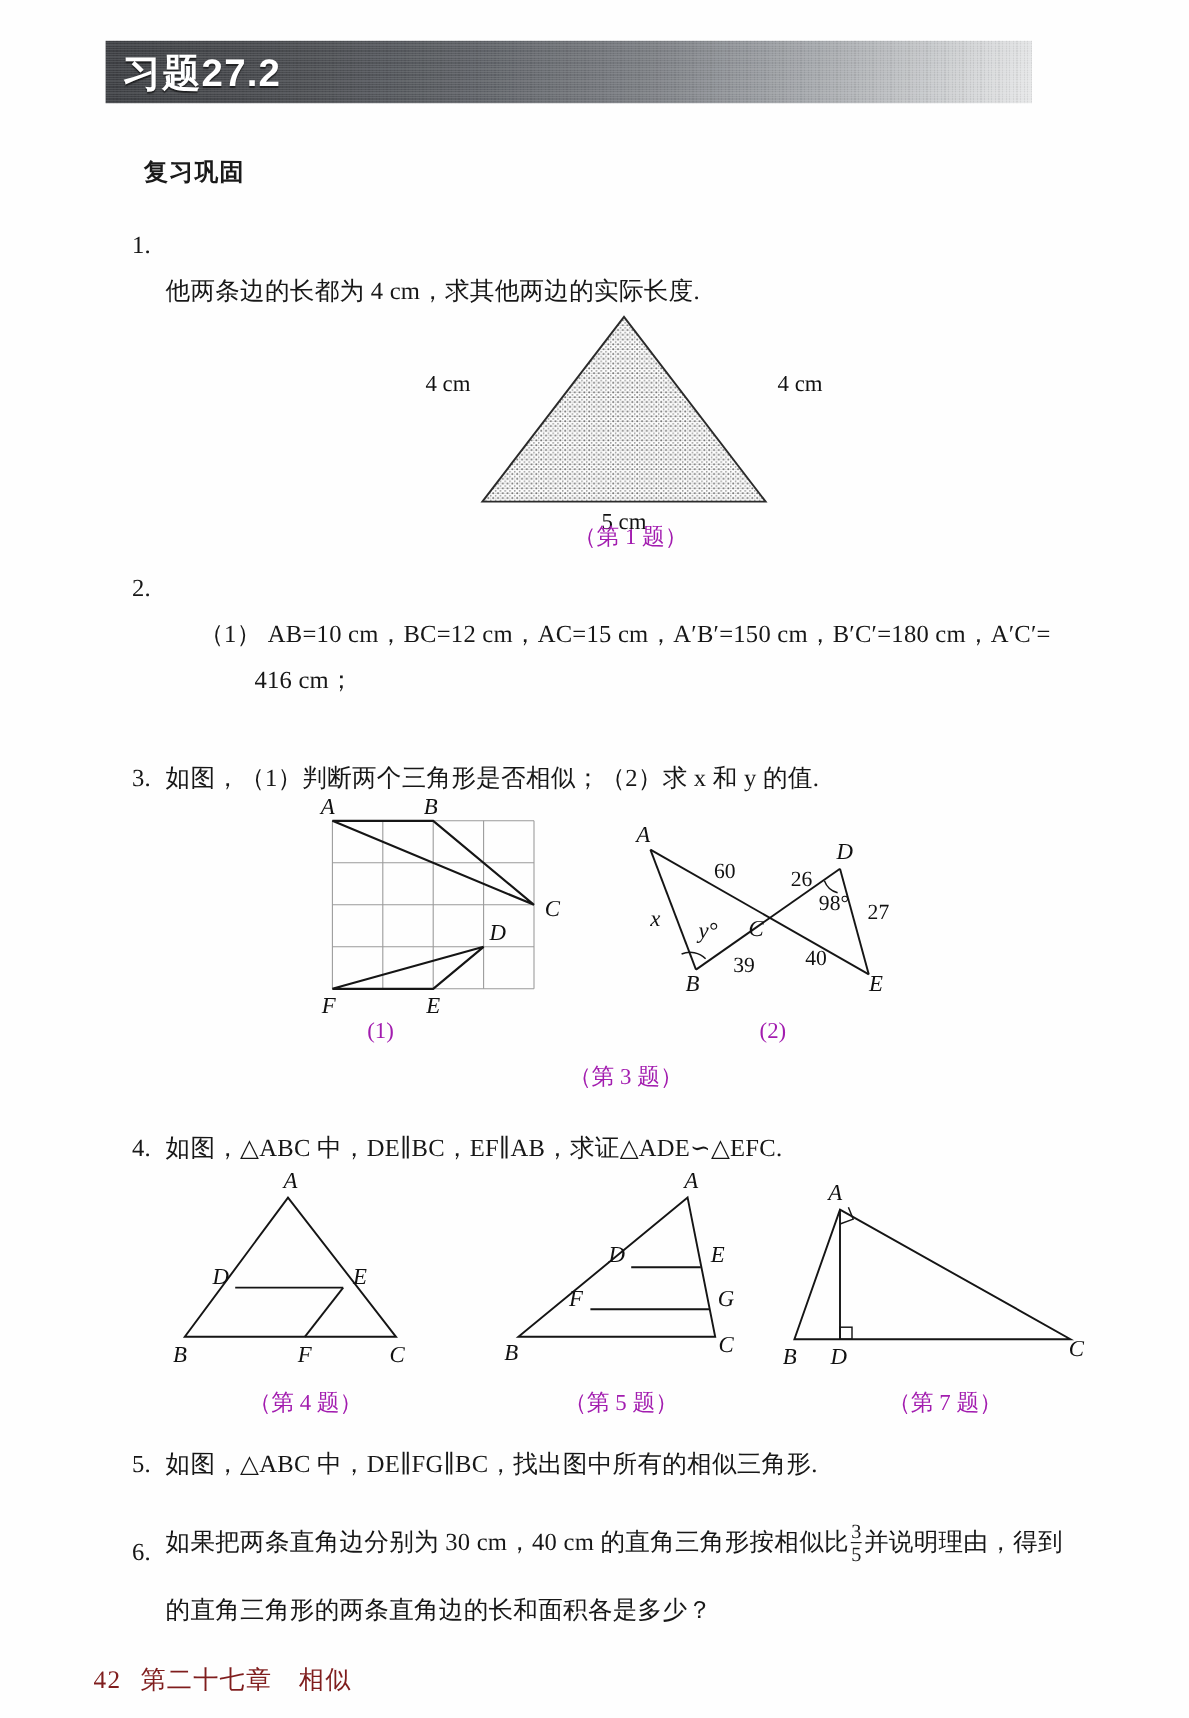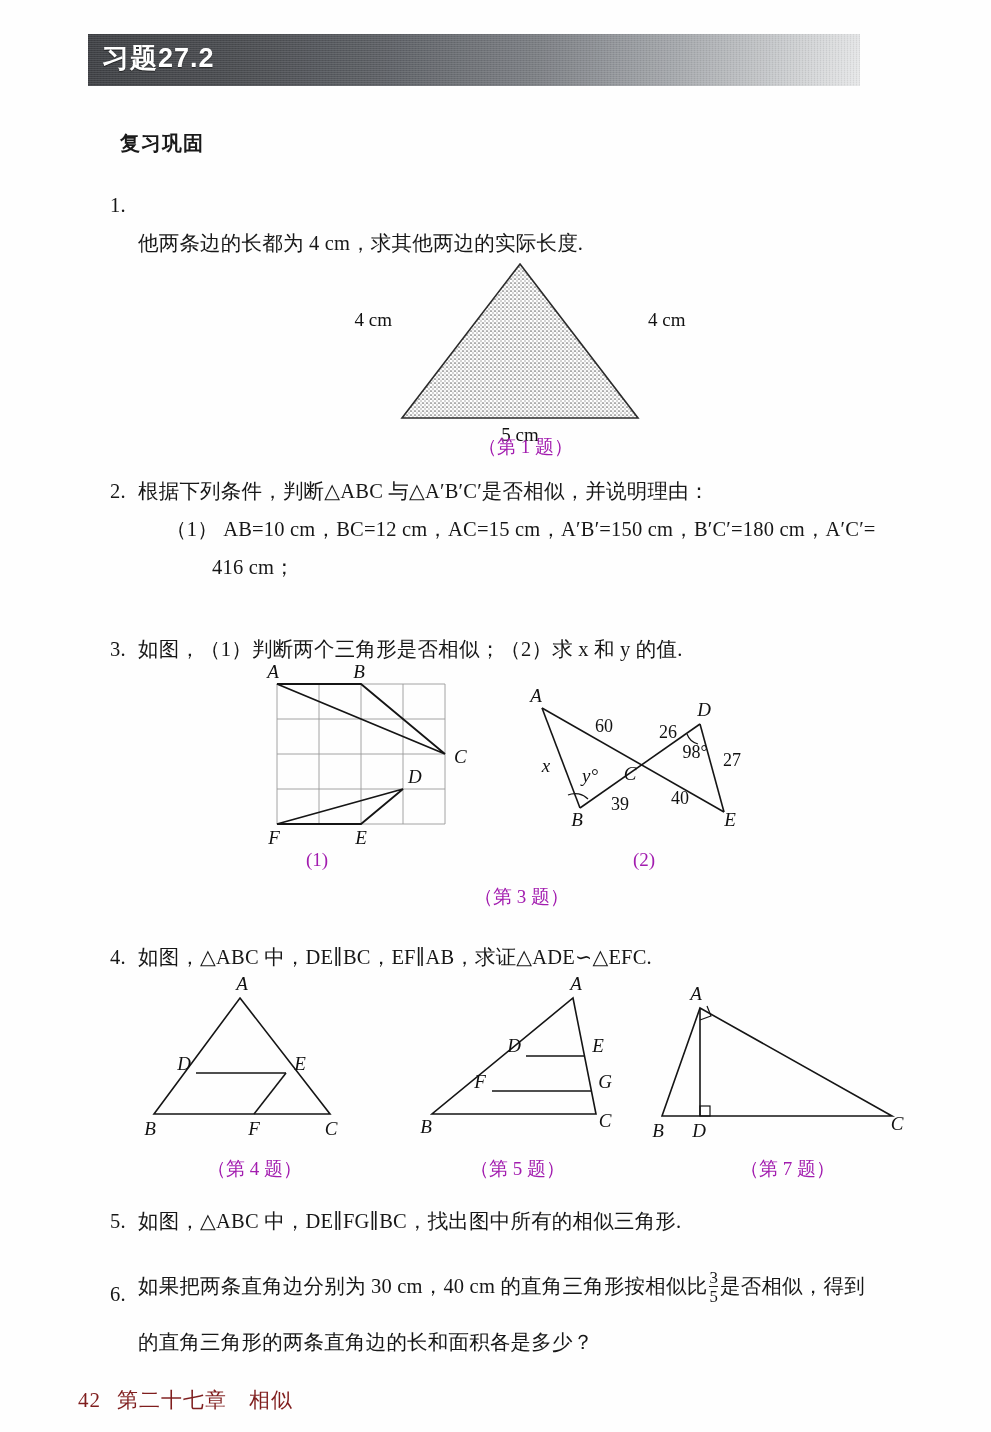--- a/index.html
+++ b/index.html
@@ -43,21 +43,21 @@
       repeating-linear-gradient(90deg, rgba(0,0,0,.35) 0 1px, rgba(255,255,255,0) 1px 3px);
     pointer-events: none;
   }
   .banner-text {
     position: absolute;
     left: 14px;
     top: 6px;
     color: #ffffff;
     font-family: "Liberation Sans", "DejaVu Sans", sans-serif;
     font-weight: bold;
-    font-size: 27px;
+    font-size: 32px;
     letter-spacing: 1px;
     text-shadow: 0 1px 1px rgba(0,0,0,.55);
     white-space: nowrap;
     z-index: 2;
   }
 
   
   .section-heading {
     position: absolute;
     left: 120px;
@@ -172,21 +172,21 @@
       <text class="cm-lbl" x="2" y="68" text-anchor="end">4 cm</text>
       <text class="cm-lbl" x="258" y="68" text-anchor="start">4 cm</text>
       <text class="cm-lbl" x="130" y="183" text-anchor="middle">5 cm</text>
     </svg>
   </div>
   <div class="caption" style="left:478px; top:434px;">（第 1 题）</div>
 
   <div class="prob" style="left:110px; top:472px; width:840px;">
     <span class="num">2.</span>
     <span class="body">
-      <span>根据下列条件，判断△ABC 与△A′B′C′是否相似，并说明理由：</span><br>
+      <br>
       <span class="indent">
         <span>（1）</span>
         <span>AB=10 cm，BC=12 cm，AC=15 cm，A′B′=150 cm，B′C′=180 cm，A′C′=</span>
       </span><br>
       <span class="indent" style="padding-left:74px;">
         <span>416 cm；</span>
       </span><br>
     </span>
   </div>
 
@@ -310,21 +310,21 @@
   <div class="caption" style="left:740px; top:1156px;">（第 7 题）</div>
 
   <div class="prob" style="left:110px; top:1202px; width:840px;">
     <span class="num">5.</span>
     <span class="body">如图，△ABC 中，DE∥FG∥BC，找出图中所有的相似三角形.</span>
   </div>
 
   <div class="prob" style="left:110px; top:1258px; width:850px; line-height:56px;">
     <span class="num" style="top:8px;">6.</span>
     <span class="body">
-      <span>如果把两条直角边分别为 30 cm，40 cm 的直角三角形按相似比</span><span class="frac"><span class="numr">3</span><span class="den">5</span></span><span>是否相似，得到</span><br>
+      <span>如果把两条直角边分别为 30 cm，40 cm 的直角三角形按相似比</span><span class="frac"><span class="numr">3</span><span class="den">5</span></span><span>并说明理由，得到</span><br>
       <span>的直角三角形的两条直角边的长和面积各是多少？</span>
     </span>
   </div>
 
   <div class="footer">
     <span class="pg">42</span><span>第二十七章　相似</span>
   </div>
 
 </div>
 

